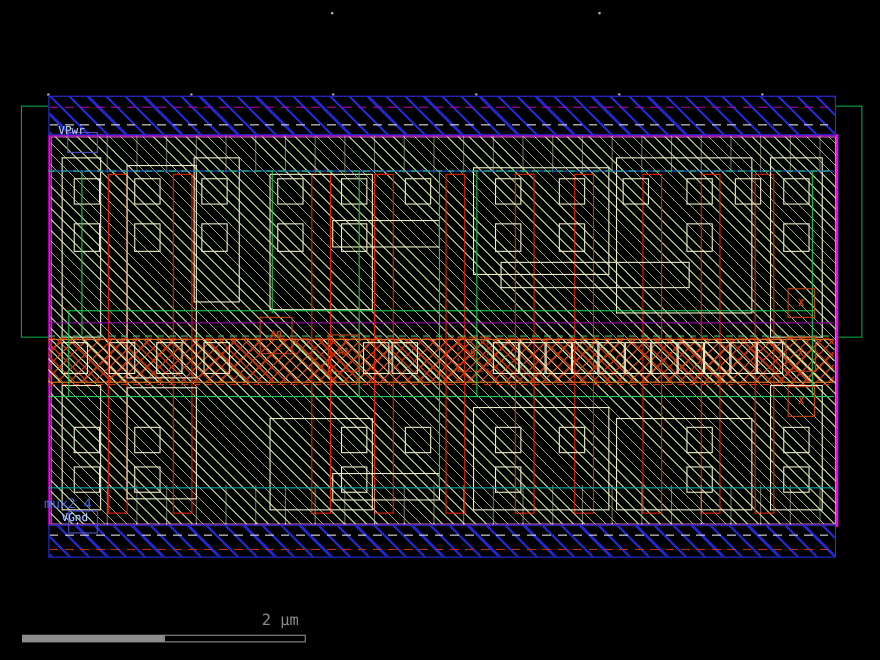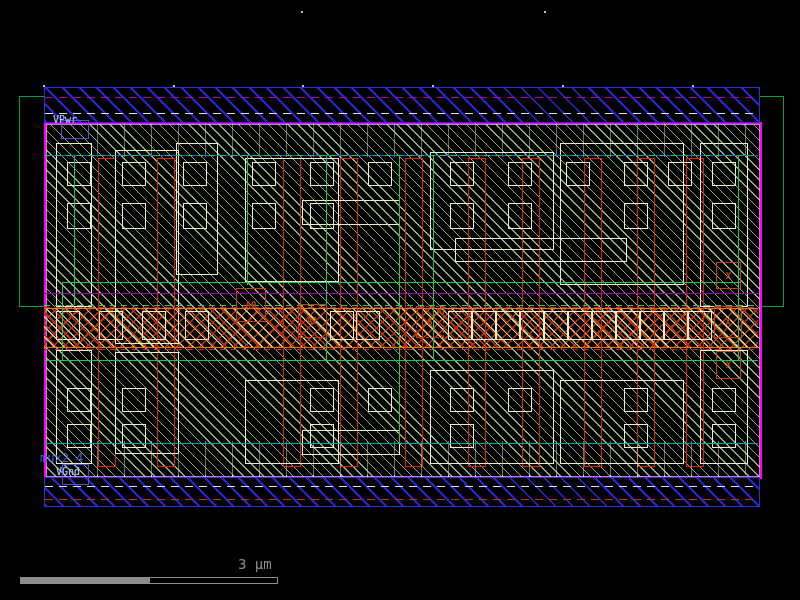--- a/index.html
+++ b/index.html
@@ -292,14 +292,14 @@
   <div class="label-box" style="left:61px;top:120px;width:26px;height:17px"></div>
   <span class="net-label" style="left:53px;top:114px">VPwr</span>
 
   <div class="label-box" style="left:62px;top:464px;width:25px;height:19px"></div>
   <span class="net-label" style="left:56px;top:466px">VGnd</span>
 
   <span id="cell-name">mux2_4</span>
 
   <div id="ruler-filled"></div>
   <div id="ruler-outline"></div>
-  <span id="ruler-label">3 µm</span>
+  <span id="ruler-label">2 µm</span>
 </div>
 
 </body></html>

